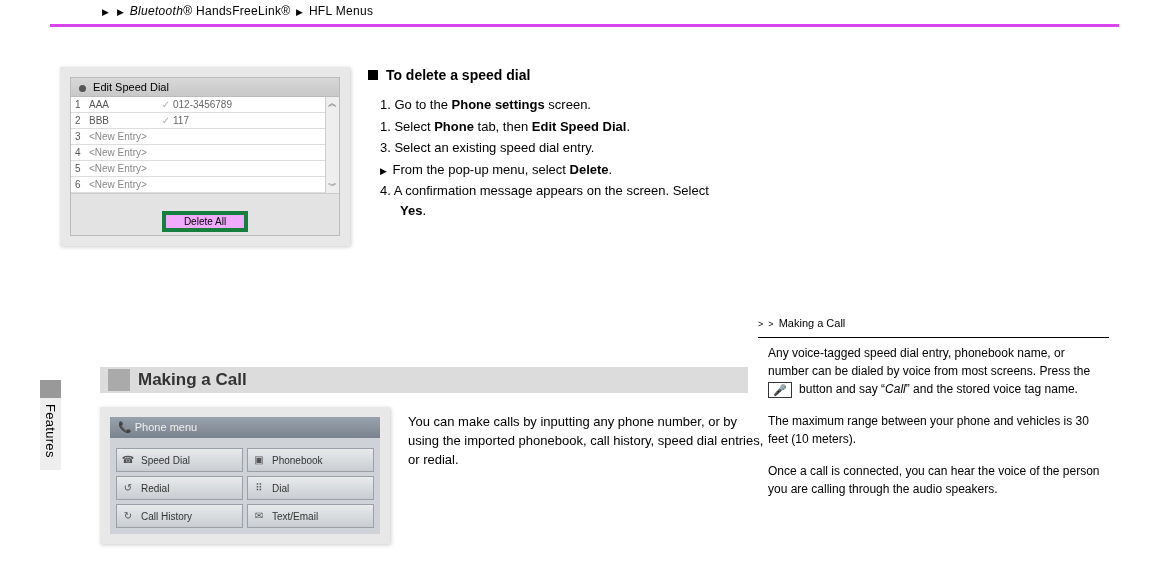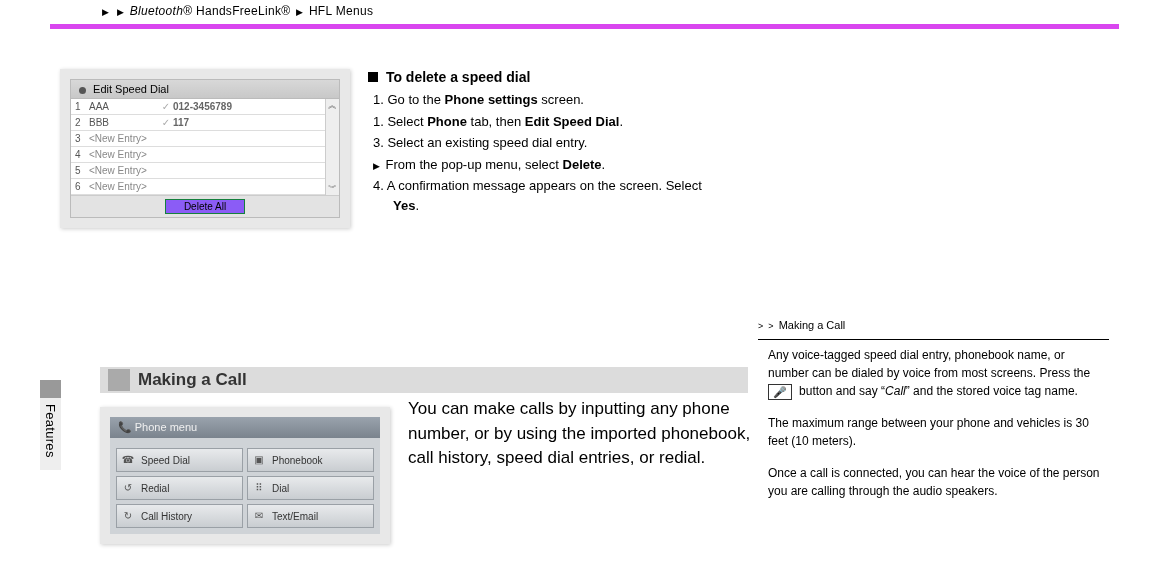--- a/index.html
+++ b/index.html
@@ -9,21 +9,21 @@
     color: #000;
     margin: 0;
     padding: 0;
     width: 1169px;
     height: 579px;
     position: relative;
     background: #fff;
   }
   .header {
     padding: 4px 50px 6px 50px;
-    border-bottom: 5px solid #d946ef;
+    border-bottom: 3px solid #d946ef;
     margin: 0 50px;
   }
   .breadcrumb {
     font-size: 12px;
     letter-spacing: 0.3px;
   }
   .breadcrumb .bt { font-style: italic; }
   .breadcrumb .arrow { font-size: 9px; margin: 0 2px; }
 
   .page {
@@ -75,48 +75,48 @@
     font-size: 10px;
     color: #555;
     border-bottom: 1px solid #ddd;
     padding: 2px 4px;
     background: #fff;
   }
   .sd-row .idx { width: 14px; }
   .sd-row .name { width: 70px; }
   .sd-row .entry { color: #888; }
   .sd-row .mic { width: 14px; text-align: center; color: #aaa; }
-  .sd-row .num { flex: 1; color: #666; font-weight: bold; }
+  .sd-row .num { flex: 1; color: #666; }
   .sd-scroll {
     width: 14px; background: #eee;
     border-left: 1px solid #ccc;
     display: flex; flex-direction: column; justify-content: space-between;
     font-size: 9px; color: #666; text-align: center;
   }
   .sd-body { display: flex; }
   .sd-list { flex: 1; }
   .sd-footer {
     background: #e3e3e3;
     text-align: center;
     font-size: 10px;
     padding: 3px 0;
     border-top: 1px solid #ccc;
   }
   .sd-footer .btn {
-    display: inline-block; background: #8b5cf6;
-    border: 1px solid #15803d; padding: 1px 18px;
+    display: inline-block; background: #f0abfc;
+    border: 4px solid #15803d; padding: 1px 18px; margin-top: 14px;
   }
 
   
   .inst-heading { font-size: 14px; margin-bottom: 4px; }
   .inst-heading .sq {
     display: inline-block; width: 10px; height: 10px; background: #000;
     margin-right: 4px; vertical-align: baseline;
   }
-  .inst-list { margin: 5px; padding: 0; list-style: none; font-size: 13px; line-height: 1.5; }
+  .inst-list { margin: 12px; padding: 0; list-style: none; font-size: 13px; line-height: 1.5; }
   .inst-list li { margin-bottom: 2px; padding-left: 20px; text-indent: -20px; }
   .inst-sub { font-size: 11px; padding-left: 32px; text-indent: 0; }
   .inst-sub .arr { margin-right: 4px; }
   .inst-sub2 { padding-left: 42px; text-indent: -10px; font-size: 13px;}
   .inst-sub2 .tri { font-size: 9px; margin-right: 2px; }
 
   
   .section-bar {
     background: #dcdcdc;
     display: flex;
@@ -125,21 +125,21 @@
     width: 648px;
     padding: 2px 0;
   }
   .section-bar .sq {
     width: 22px; height: 22px; background: #aaa; margin: 0 8px;
   }
   .section-bar .ttl {
     font-size: 17px; font-weight: bold; color: #333;
   }
 
-  .para { font-size: 17px; line-height: 1.45; margin-top: 4px; }
+  .para { font-size: 13px; line-height: 1.45; margin-top: 20px; }
 
   
   .phone-panel { margin-top: 14px; }
   .pm-title {
     background: linear-gradient(#9aa3ad,#7a838d);
     color: #f0f0f0;
     font-size: 11px;
     padding: 4px 8px;
   }
   .pm-body {

